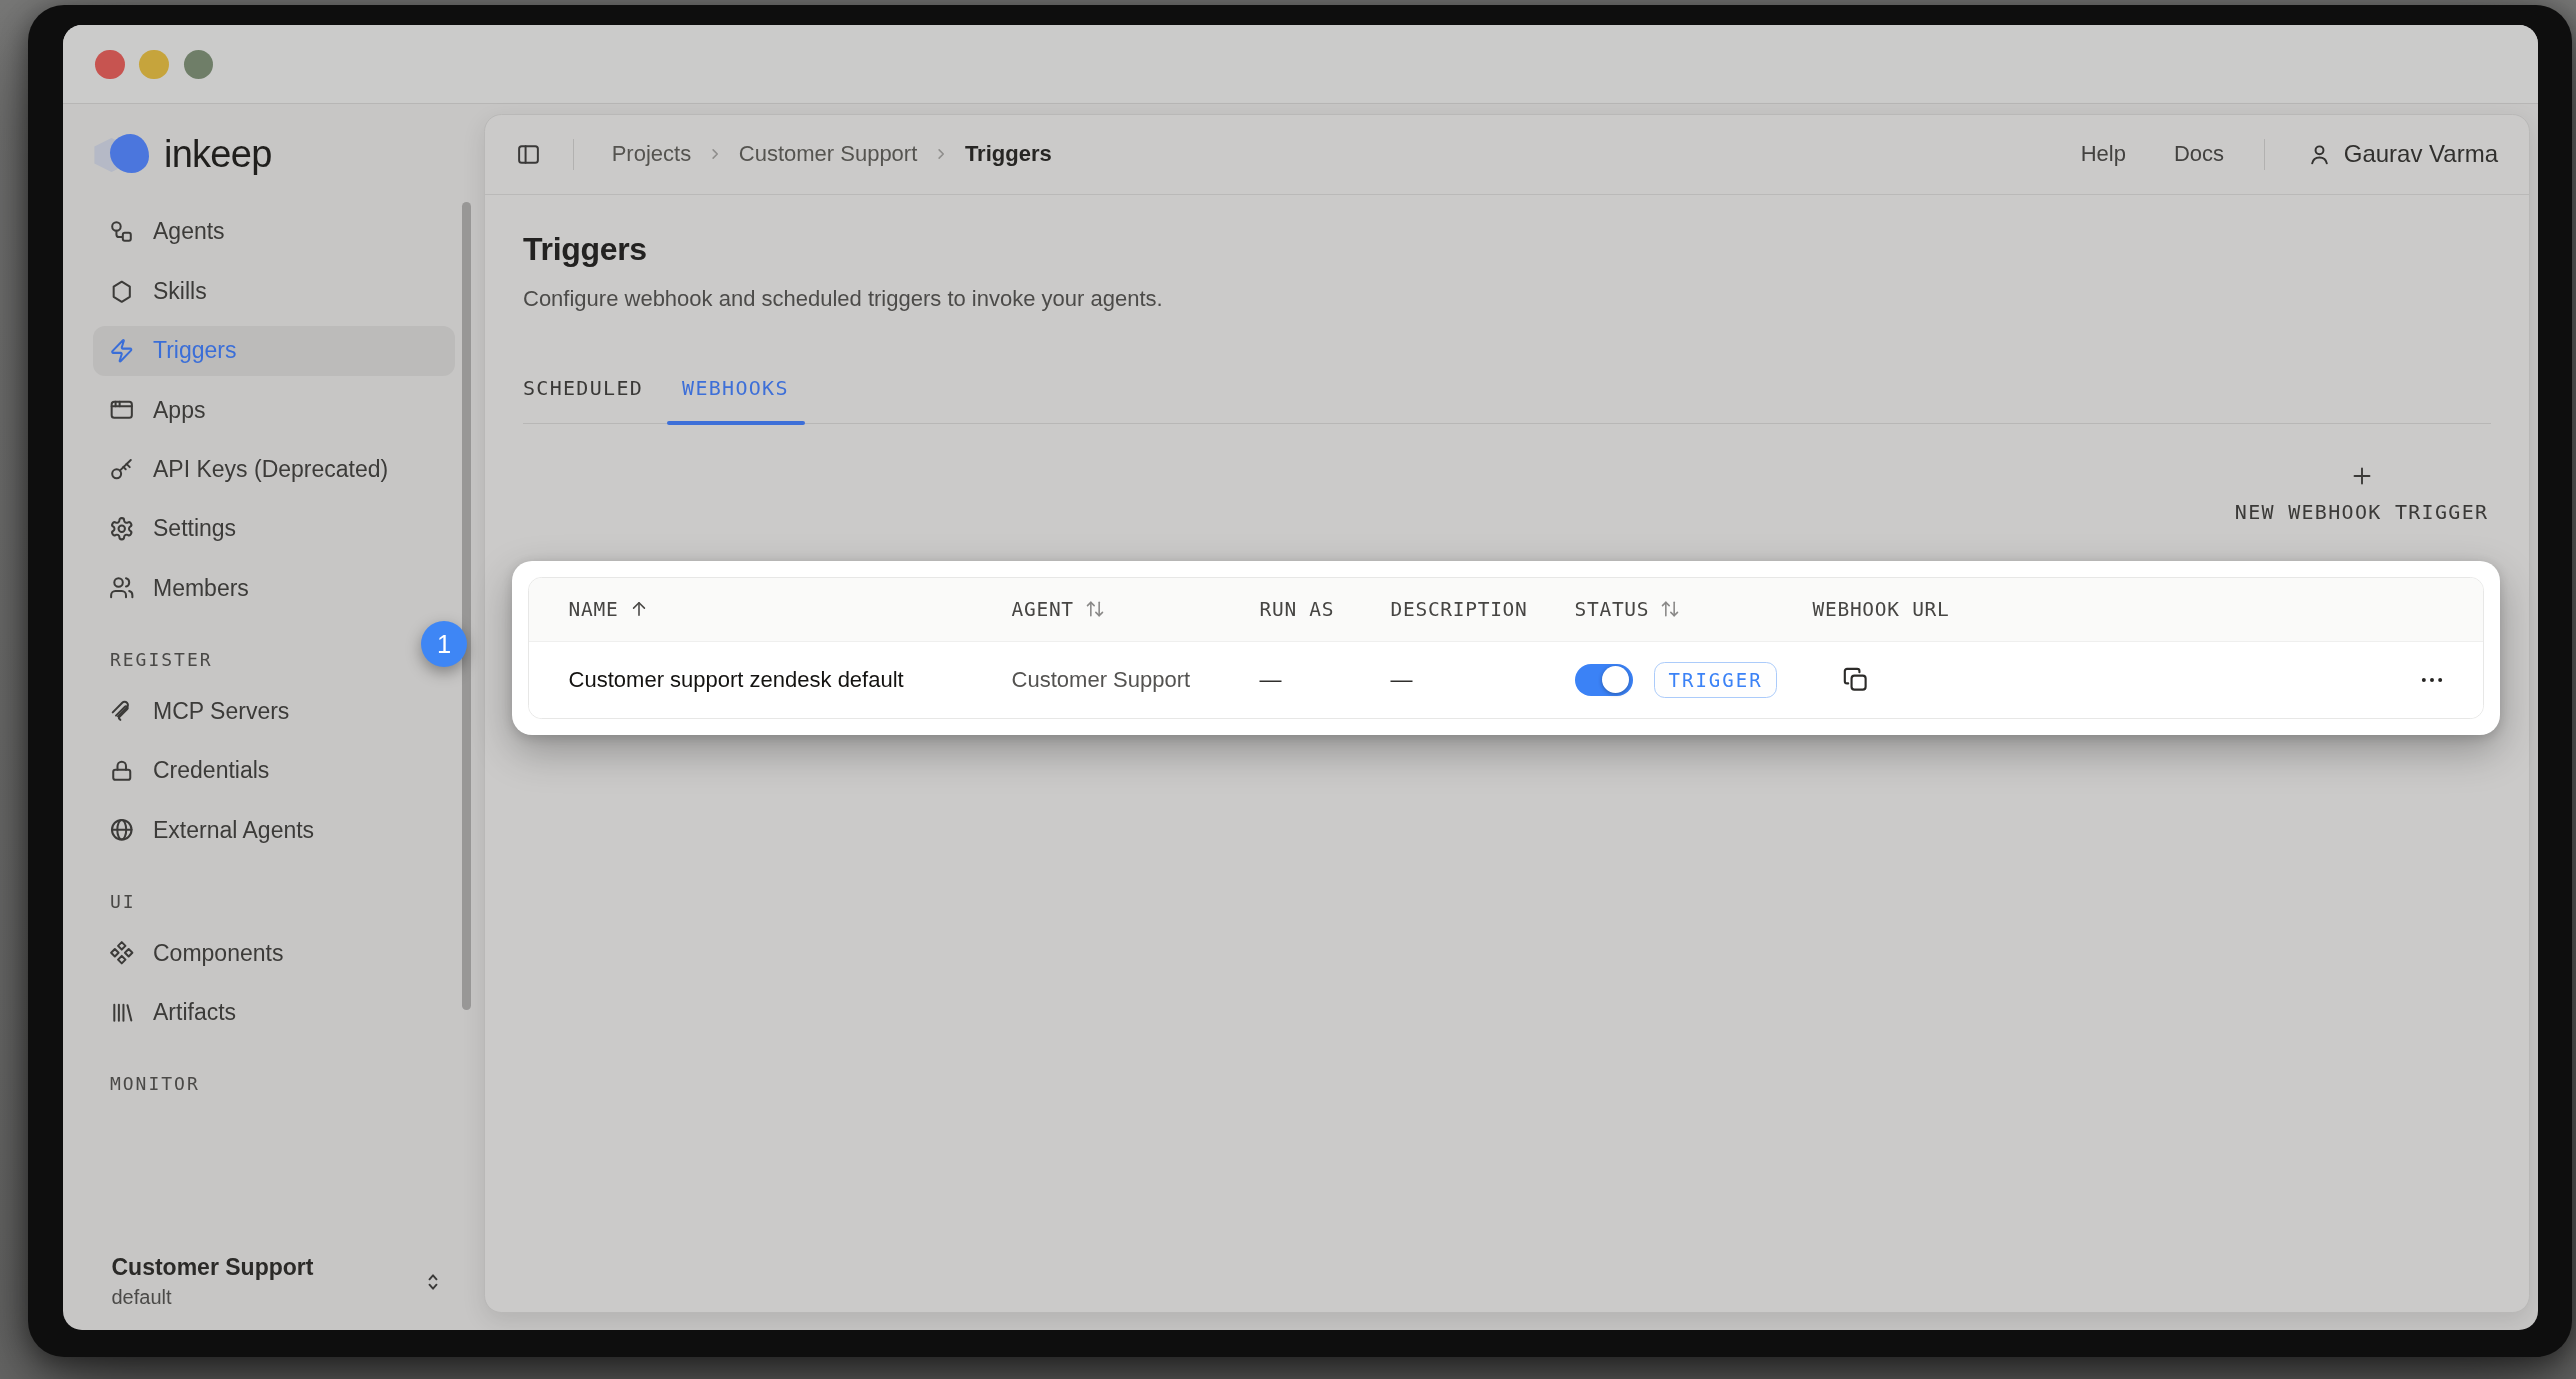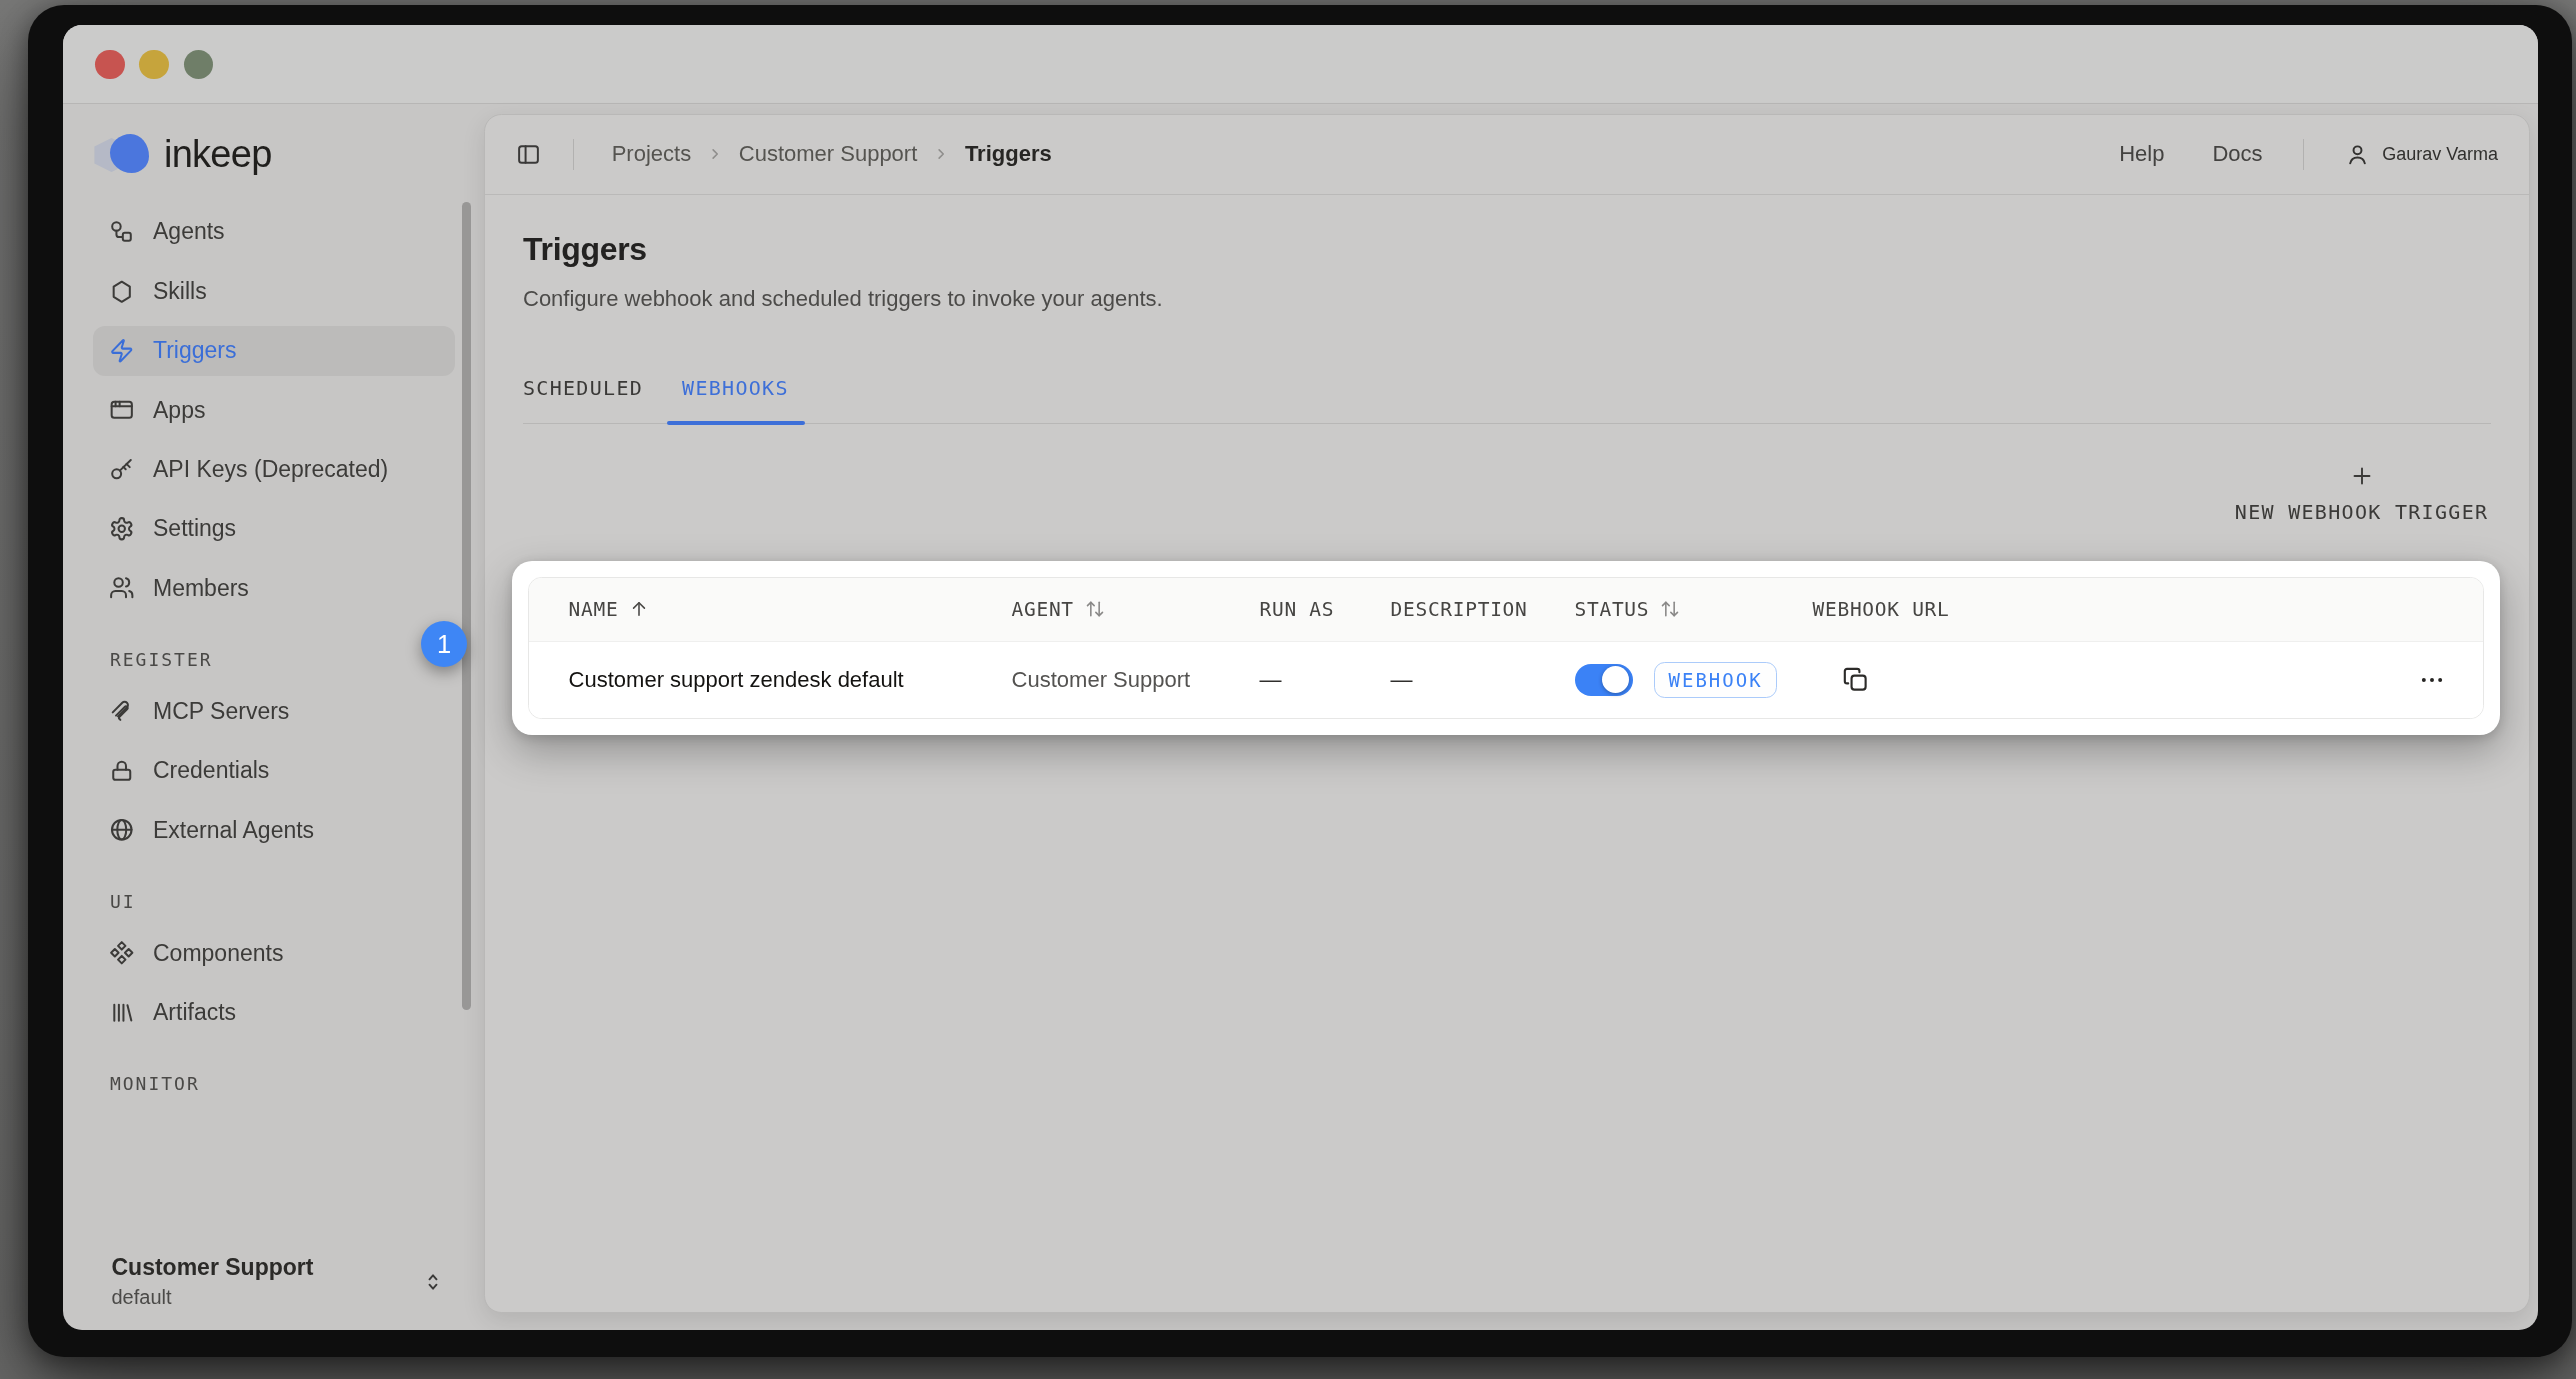--- a/index.html
+++ b/index.html
@@ -53,21 +53,21 @@
   .vdivider{width:1.3px;height:31px;background:#b2b1b0;flex:none;}
   .breadcrumb{display:flex;align-items:center;gap:14.8px;font-size:22px;margin-left:5.4px;}
   .crumb{color:#555450;cursor:pointer;}
   .crumb-sep{display:flex;color:#8f8e8c;}
   .crumb-sep svg{width:18px;height:18px;}
   .crumb-current{color:#272624;font-weight:600;}
   .header-spacer{flex:1;}
   .header-link{font-size:22px;color:#434240;cursor:pointer;margin:0 8px;}
   .user-chip{display:flex;align-items:center;gap:12px;margin-left:9.4px;cursor:pointer;}
   .user-chip svg{width:25px;height:25px;color:#333230;}
-  .user-name{font-size:18px;font-weight:500;color:#31302e;}
+  .user-name{font-size:24px;font-weight:500;color:#31302e;}
   
   .content{flex:1;padding:0 38px;position:relative;min-width:0;}
   .page-title{margin-top:36px;font-size:32px;font-weight:600;color:#232221;letter-spacing:-0.3px;}
   .page-subtitle{margin-top:18px;font-size:22px;color:#4c4b49;}
   .tabs{margin-top:64px;display:flex;gap:39px;border-bottom:1.3px solid #b8b7b6;}
   .tab{font-family:"DejaVu Sans Mono",monospace;font-size:20px;letter-spacing:1.3px;
     padding-bottom:23px;color:#3a3937;position:relative;cursor:pointer;}
   .tab.active{color:#3d6fd8;}
   .tab.active::after{content:"";position:absolute;left:-14.8px;right:-16px;bottom:-2.7px;height:4.7px;
     background:#3d6fd8;border-radius:2.7px;}
@@ -386,21 +386,21 @@
 
                 <div class="trow">
                   <span class="c-name td-name">Customer support zendesk default</span>
                   <span class="c-agent td-agent">Customer Support</span>
                   <span class="c-runas td-dash">—</span>
                   <span class="c-desc td-dash">—</span>
                   <span class="c-status cell-status">
                     <span class="toggle">
                         <span class="knob"></span>
                       </span>
-                    <span class="badge">WEBHOOK</span>
+                    <span class="badge">TRIGGER</span>
                   </span>
                   <span class="c-url cell-url">
                     <span class="copy-btn">
                       <span><svg viewBox="0 0 24 24" fill="none" stroke="currentColor" stroke-width="1.9" stroke-linecap="round" stroke-linejoin="round">
                             <rect x="8.5" y="8.5" width="12.5" height="12.5" rx="2.5"></rect>
                             <path d="M5.5 15.5h-1a2 2 0 0 1-2-2v-9a2 2 0 0 1 2-2h9a2 2 0 0 1 2 2v1"></path>
                           </svg></span>
                     </span>
                     <span class="more-btn">
                       <span><svg viewBox="0 0 24 24" fill="currentColor" stroke="none">

